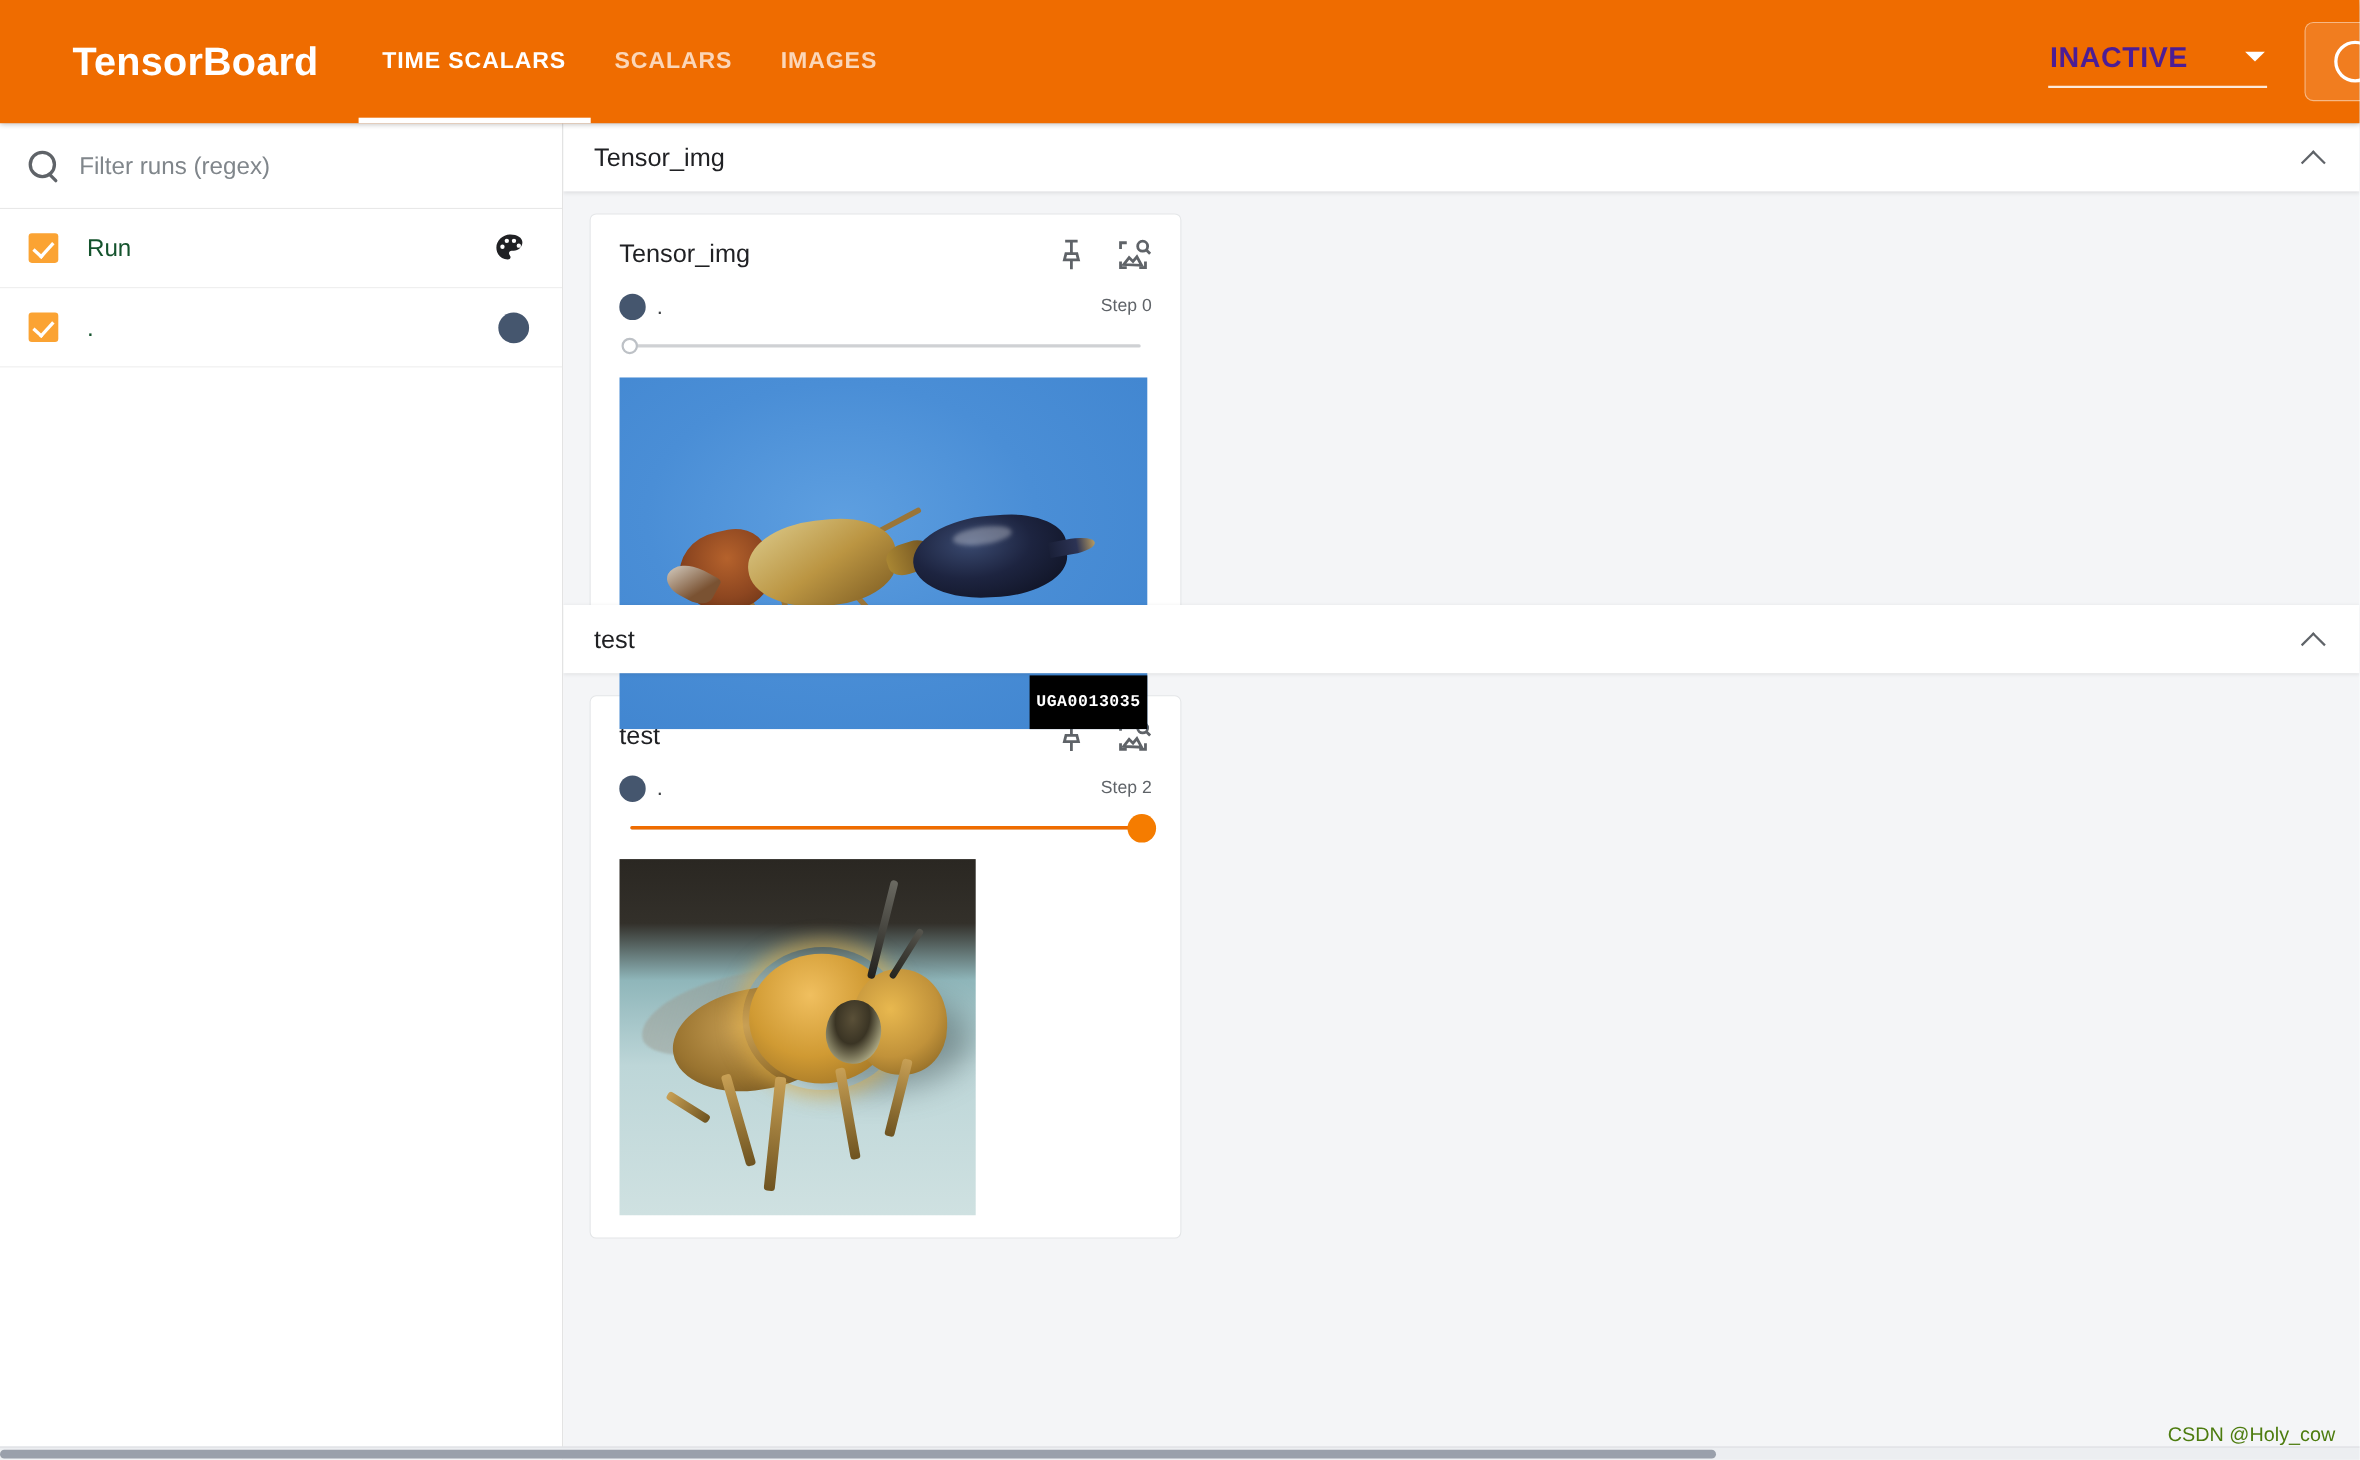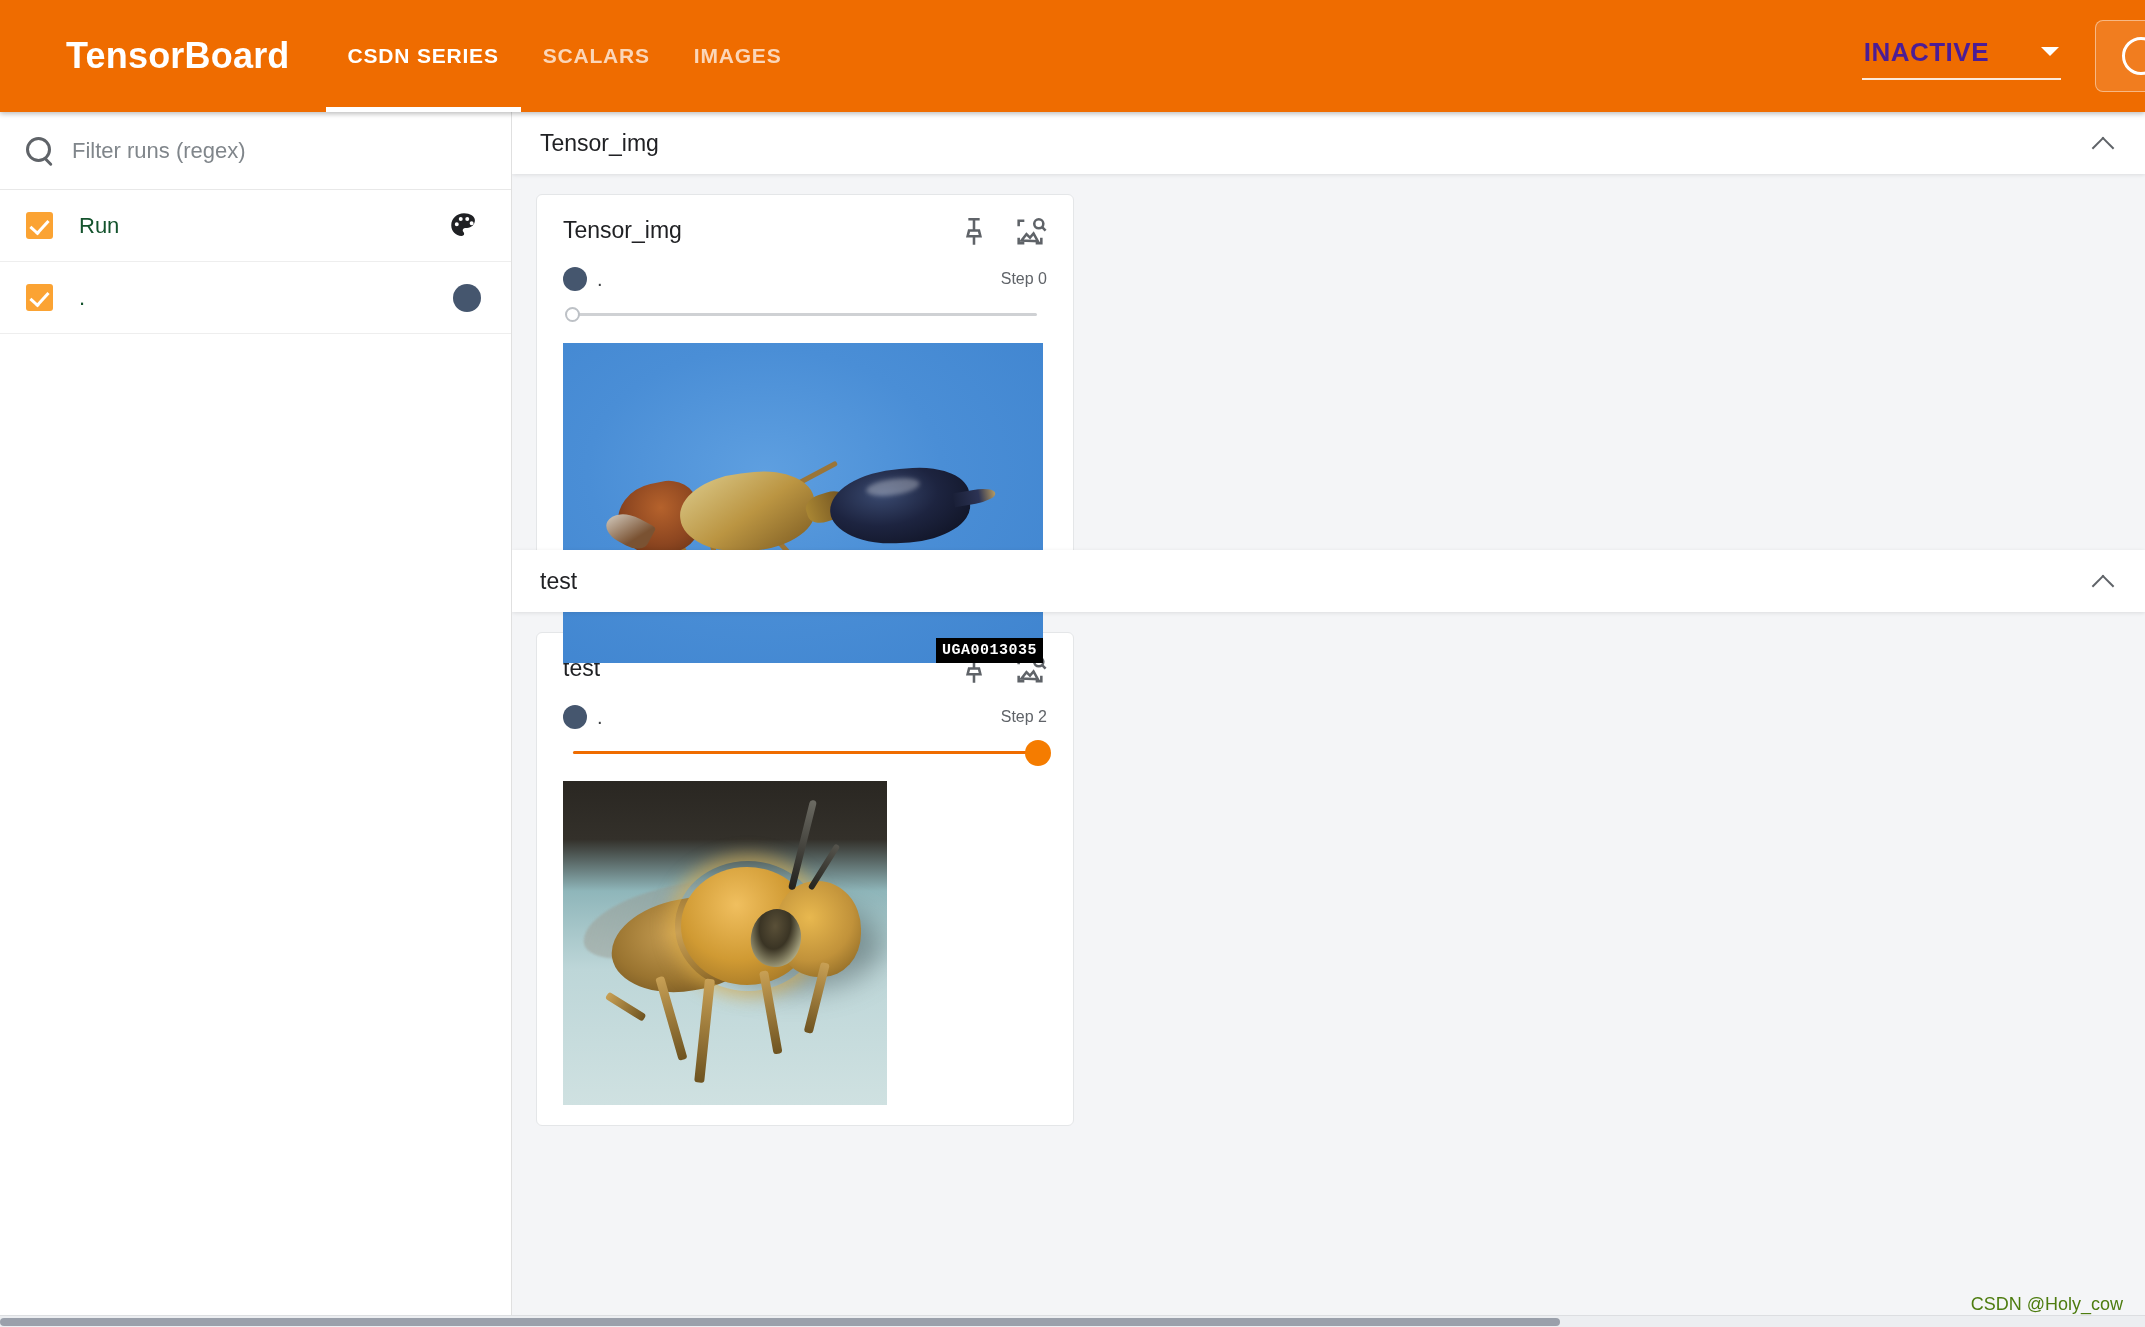--- a/index.html
+++ b/index.html
@@ -294,21 +294,21 @@
   }
   .ant-leg {
     position: absolute; background: #9a7538; border-radius: 2px;
     transform-origin: left center;
   }
   .ugabox {
     position: absolute; right: 0; bottom: 0;
     background: #000000; color: #ffffff;
     font-family: "Liberation Mono", monospace;
     font-size: 15px; font-weight: bold; letter-spacing: .5px;
-    padding: 4px 6px;
+    padding: 16px 6px;
   }
 
   
   .bee-img { width: 324px; height: 324px; position: relative; overflow: hidden;
              background: linear-gradient(180deg,#2a2722 0%, #33302a 18%, #8fb6ba 34%, #bdd6d8 58%, #cfe1e1 100%); }
   .bee-ground-sh {
     position: absolute; left: 140px; top: 120px; width: 180px; height: 90px;
     border-radius: 50%; background: rgba(60,75,78,.45); filter: blur(14px);
   }
   .bee-wing {
@@ -379,21 +379,21 @@
   }
 </style>
 </head>
 <body>
 
 <div class="appbar">
   <div class="brand">TensorBoard</div>
 
   <div class="nav-tabs">
     <div class="nav-tab active">
-      <span>CSDN SERIES</span>
+      <span>TIME SCALARS</span>
     </div>
     <div class="nav-tab">
       <span>SCALARS</span>
     </div>
     <div class="nav-tab">
       <span>IMAGES</span>
     </div>
   </div>
 
   <div class="appbar-spacer"></div>

